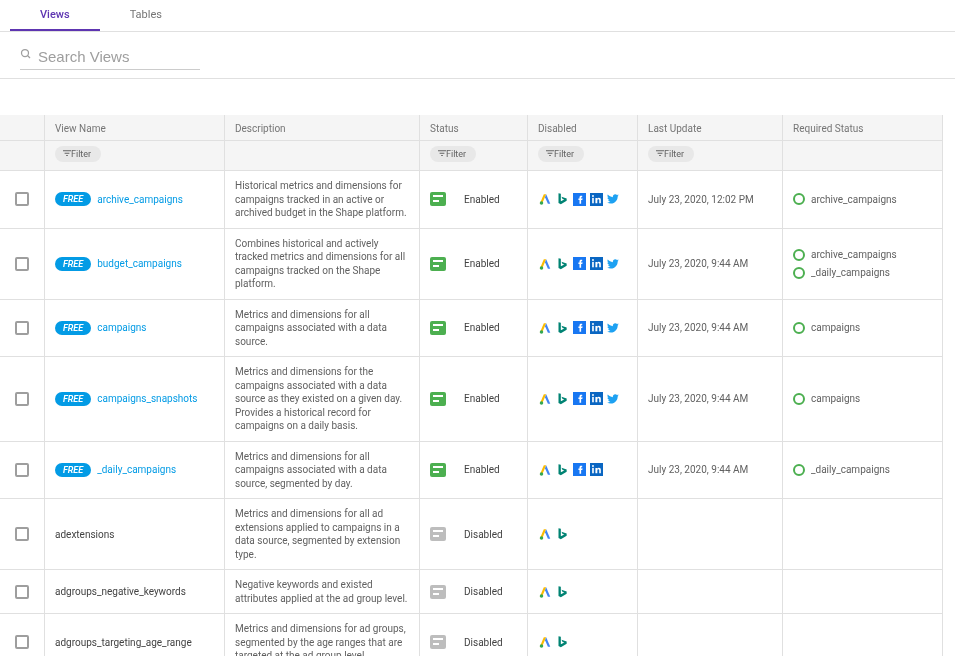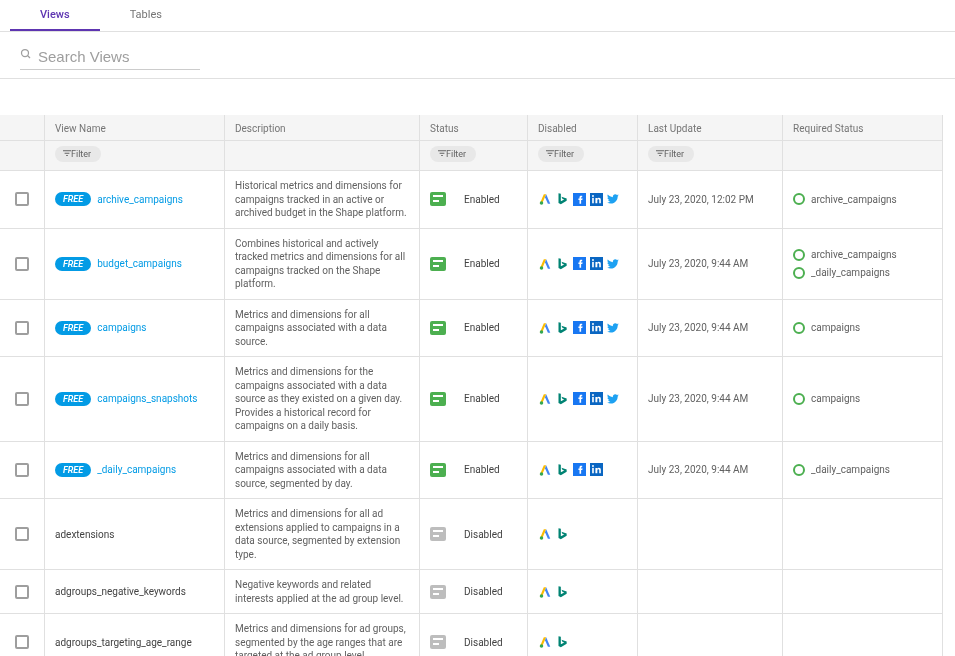--- a/index.html
+++ b/index.html
@@ -421,21 +421,21 @@
     <div class="cell upd"></div>
     <div class="cell">
       <div class="req"></div>
     </div>
     <div class="cell chk">
       <div class="checkbox"></div>
     </div>
     <div class="cell">
       <span class="plain">adgroups_negative_keywords</span>
     </div>
-    <div class="cell desc">Negative keywords and related interests applied at the ad group level.</div>
+    <div class="cell desc">Negative keywords and existed attributes applied at the ad group level.</div>
     <div class="cell">
       <span class="status">
         <span class="status-icon off"></span>
         <span>Disabled</span>
       </span>
     </div>
     <div class="cell">
       <span class="sources">
         <span class="src">
           <svg width="14" height="14" viewBox="0 0 24 24">

